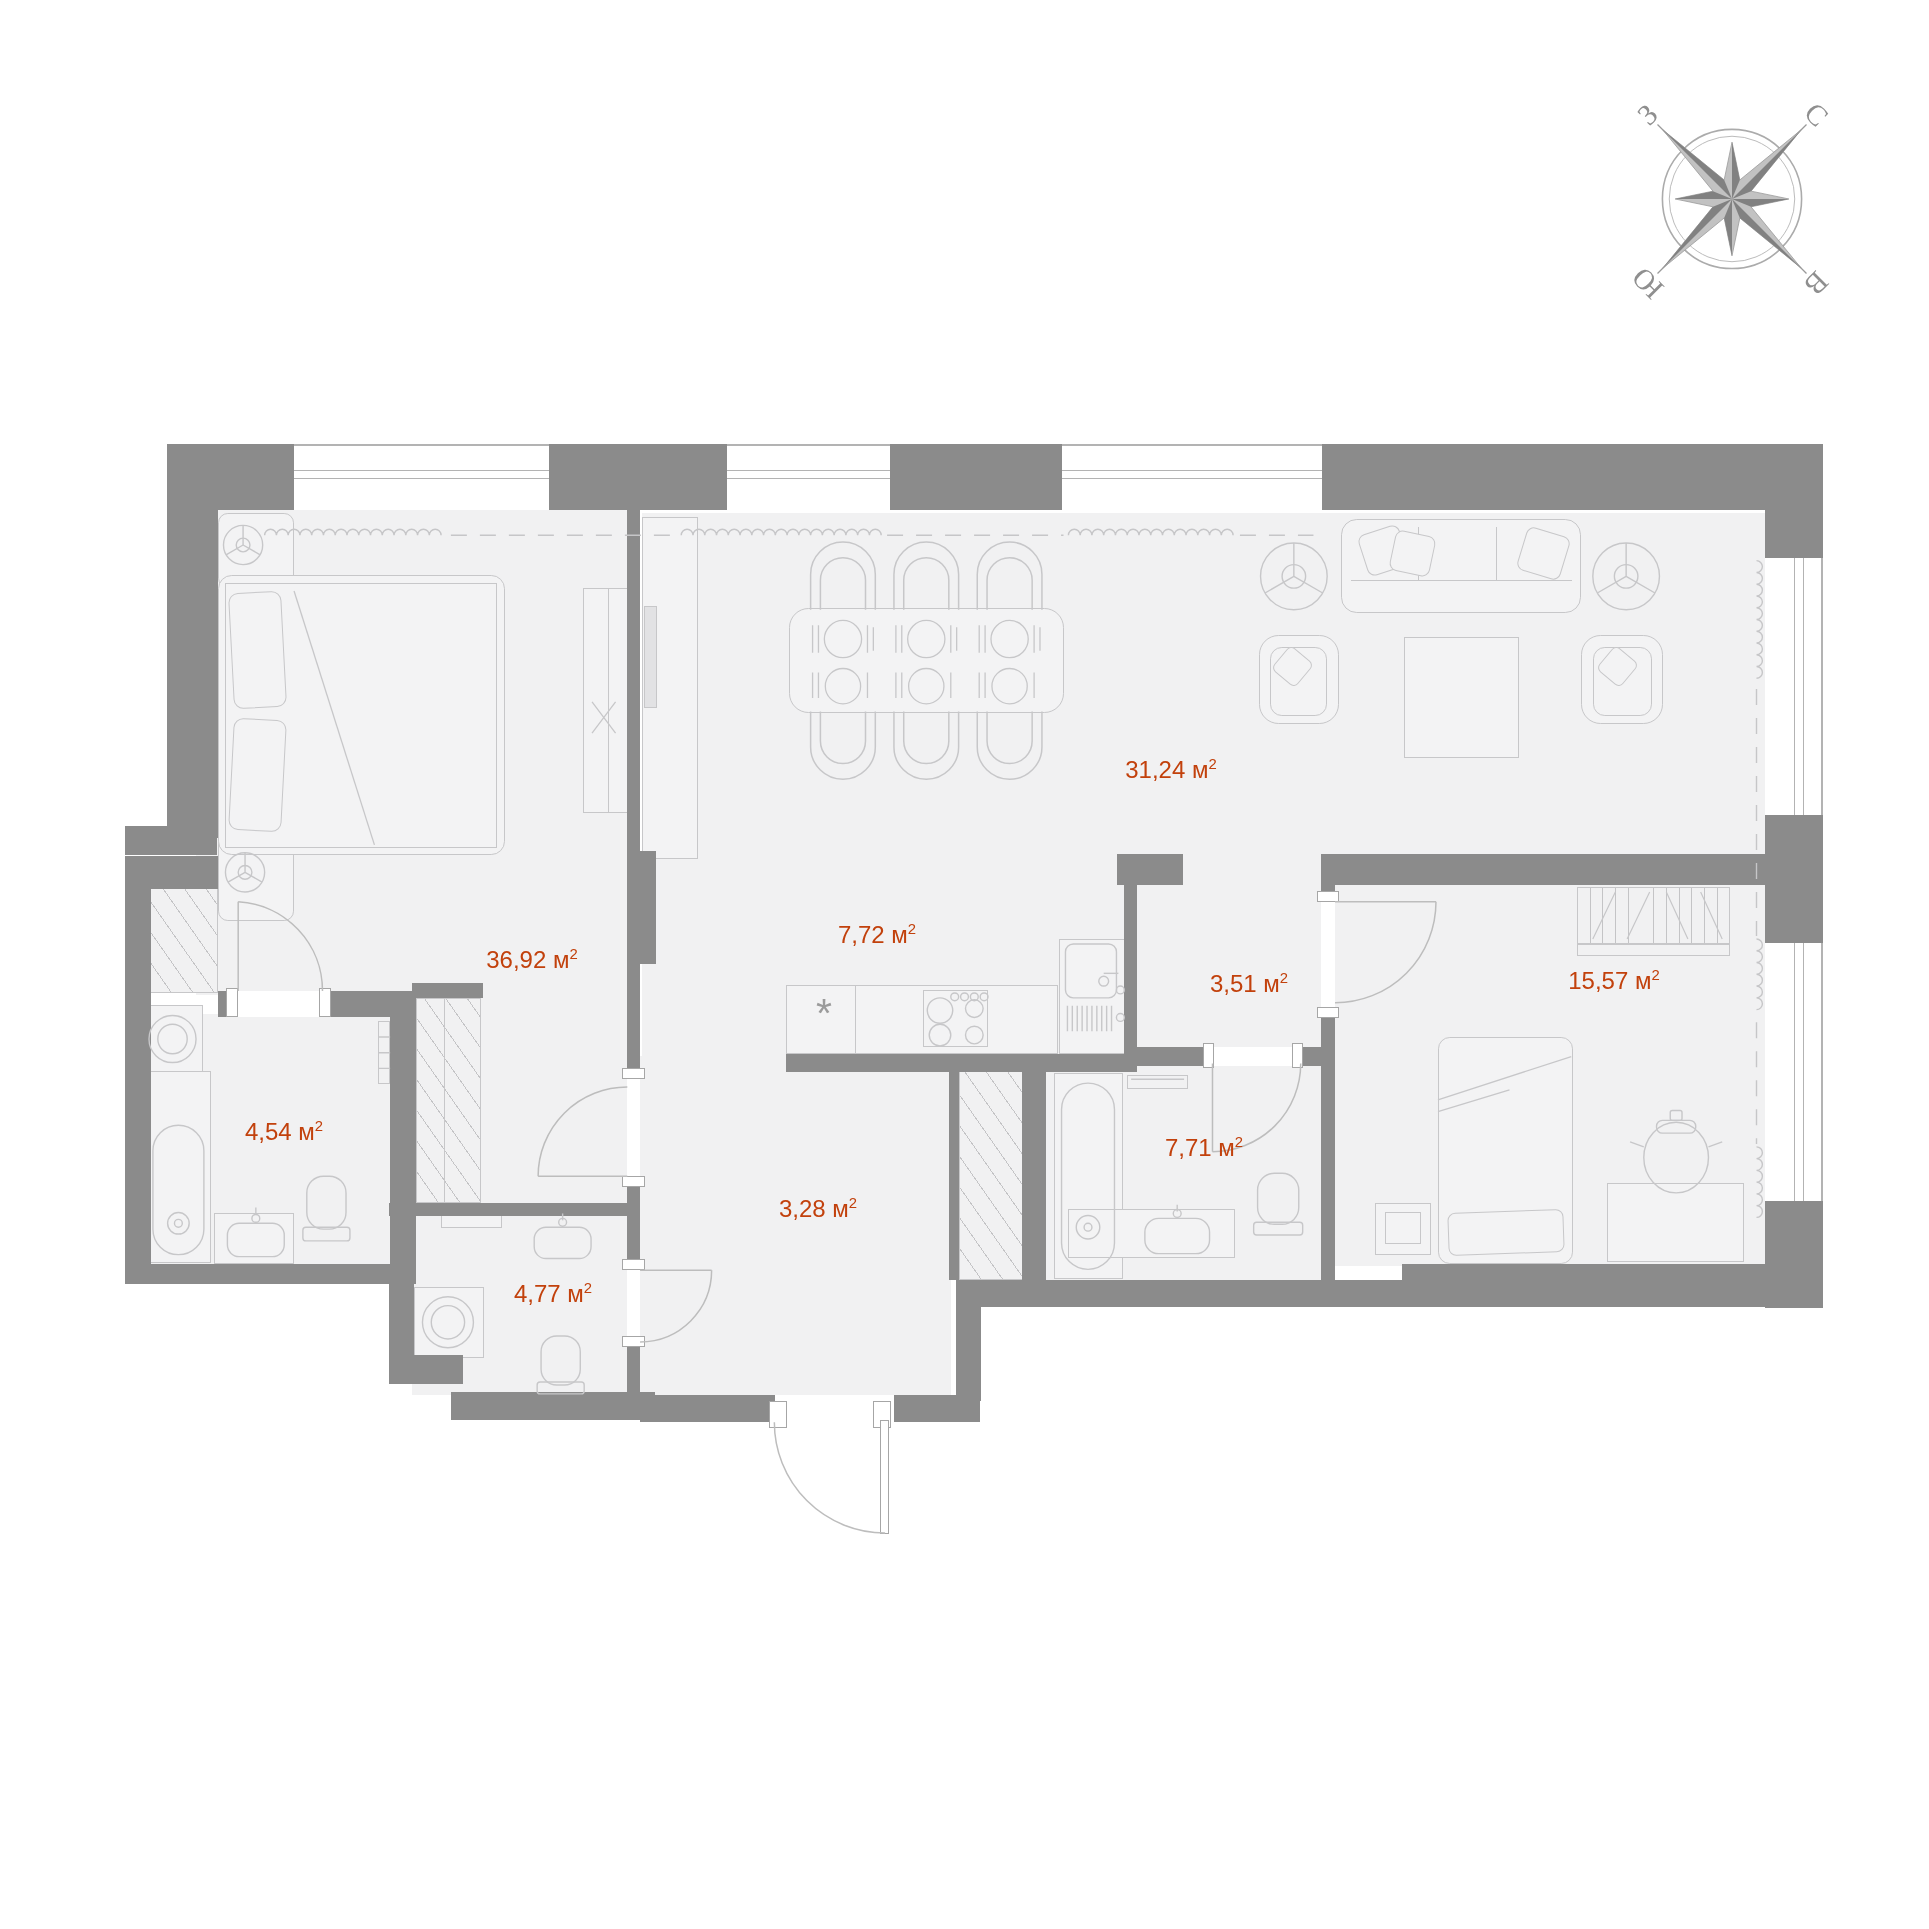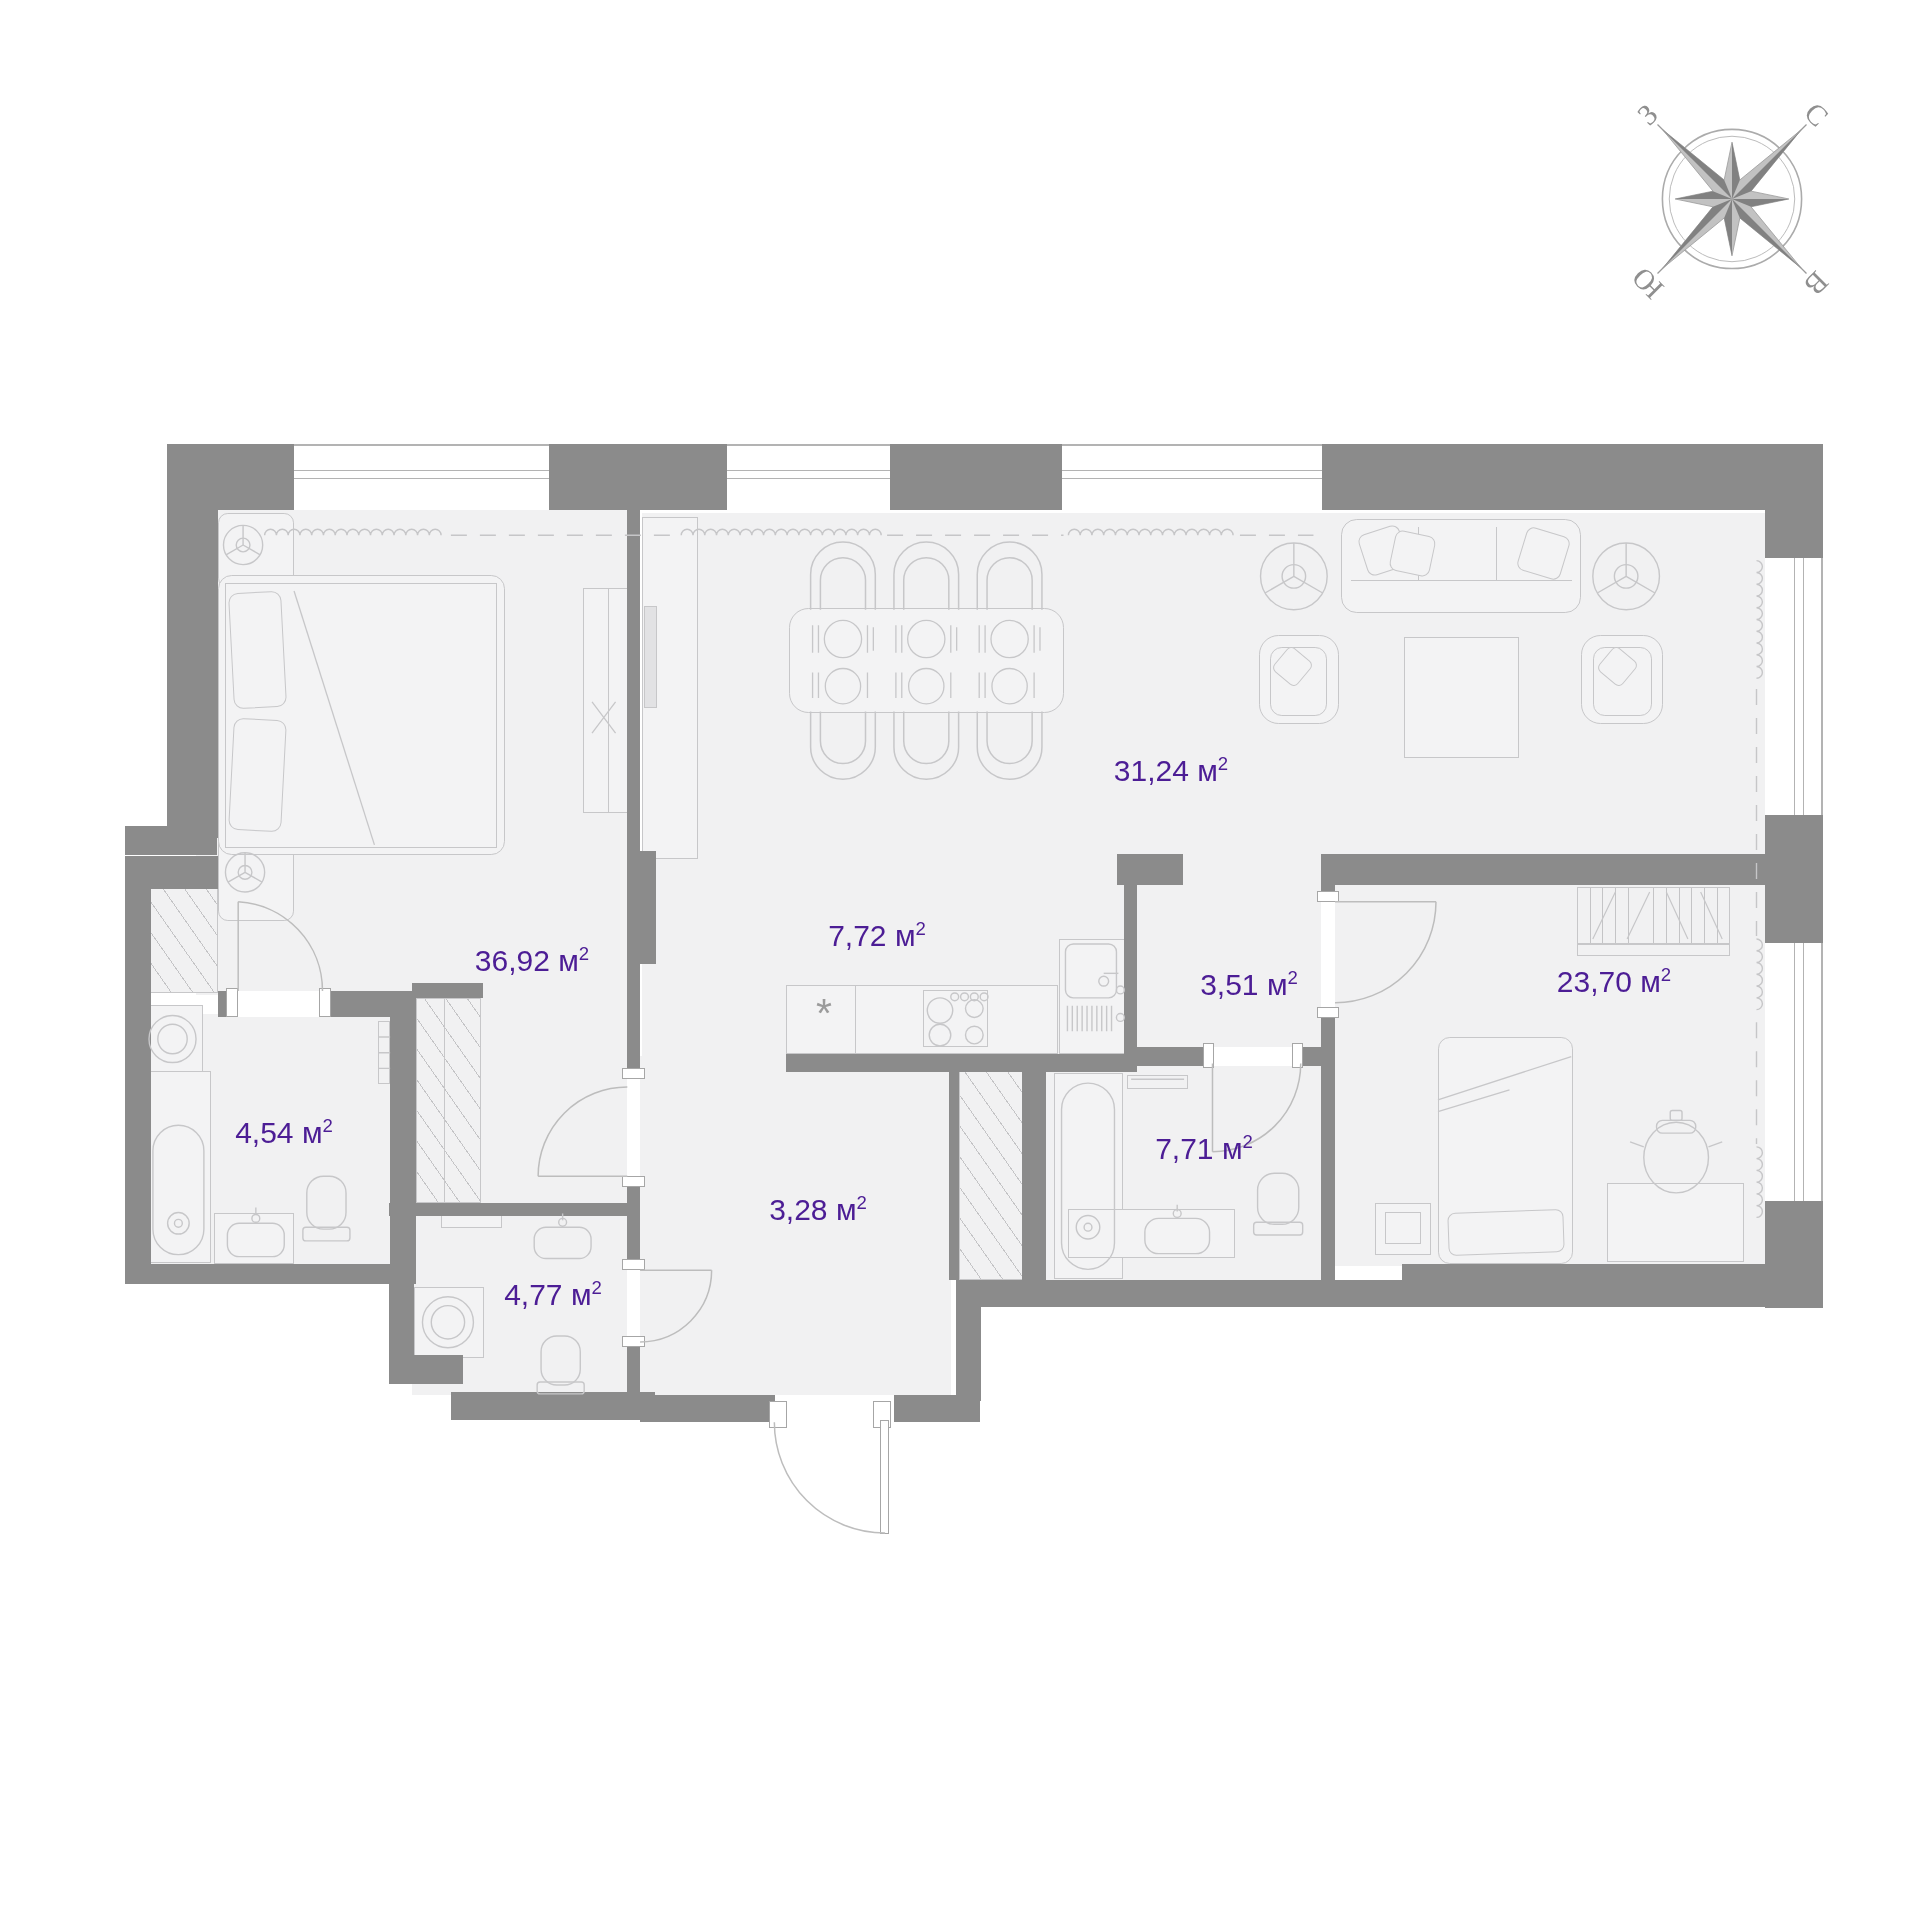--- a/index.html
+++ b/index.html
@@ -14,21 +14,21 @@
   .winV{position:absolute;background:#fff;border-right:2px solid #b3b3b3;}
   .winV::before,.winV::after{content:"";position:absolute;top:0;bottom:0;width:1px;background:#b3b3b3;}
   .winV::before{left:29px}.winV::after{left:38px}
   .fu{position:absolute;border:1.5px solid #c7c7c9;background:#f3f3f4;}
   .ln{position:absolute;background:#c7c7c9;}
   .jb{position:absolute;background:#fff;border:1px solid #a6a6a6;}
   .opn{position:absolute;background:#fff;}
   .hatch{position:absolute;border:1px solid #c7c7c9;background:#f1f1f2;}
   .h45{background-image:repeating-linear-gradient(55deg,transparent 0 16.7px,#c4c4c6 16.7px 17.6px);}
   .hV{background-image:repeating-linear-gradient(90deg,transparent 0 11.8px,#c4c4c6 11.8px 12.7px);}
-  .lbl{position:absolute;transform:translate(-50%,-50%);font-size:30px;color:#4c1d95;white-space:nowrap;}
+  .lbl{position:absolute;transform:translate(-50%,-50%);font-size:24px;color:#c2410c;white-space:nowrap;}
   .lbl sup{font-size:62%;}
   .ast{position:absolute;transform:translate(-50%,-50%);font-size:41px;color:#9b9b9b;}
   svg{position:absolute;left:0;top:0;}
   svg *{vector-effect:non-scaling-stroke;}
 </style>
 </head>
 <body>
 
 <div id="stage">
 
@@ -338,21 +338,21 @@
 
   <div class="lbl" style="left:1171px;top:770px">
     <span>31,24</span>&nbsp;<span>м</span><sup>2</sup></div>
   <div class="lbl" style="left:532px;top:960px">
     <span>36,92</span>&nbsp;<span>м</span><sup>2</sup></div>
   <div class="lbl" style="left:877px;top:935px">
     <span>7,72</span>&nbsp;<span>м</span><sup>2</sup></div>
   <div class="lbl" style="left:1249px;top:984px">
     <span>3,51</span>&nbsp;<span>м</span><sup>2</sup></div>
   <div class="lbl" style="left:1614px;top:981px">
-    <span>23,70</span>&nbsp;<span>м</span><sup>2</sup></div>
+    <span>15,57</span>&nbsp;<span>м</span><sup>2</sup></div>
   <div class="lbl" style="left:284px;top:1132px">
     <span>4,54</span>&nbsp;<span>м</span><sup>2</sup></div>
   <div class="lbl" style="left:1204px;top:1148px">
     <span>7,71</span>&nbsp;<span>м</span><sup>2</sup></div>
   <div class="lbl" style="left:818px;top:1209px">
     <span>3,28</span>&nbsp;<span>м</span><sup>2</sup></div>
   <div class="lbl" style="left:553px;top:1294px">
     <span>4,77</span>&nbsp;<span>м</span><sup>2</sup></div>
 
   <div class="ast" style="left:824px;top:1013px"><span>*</span></div>

